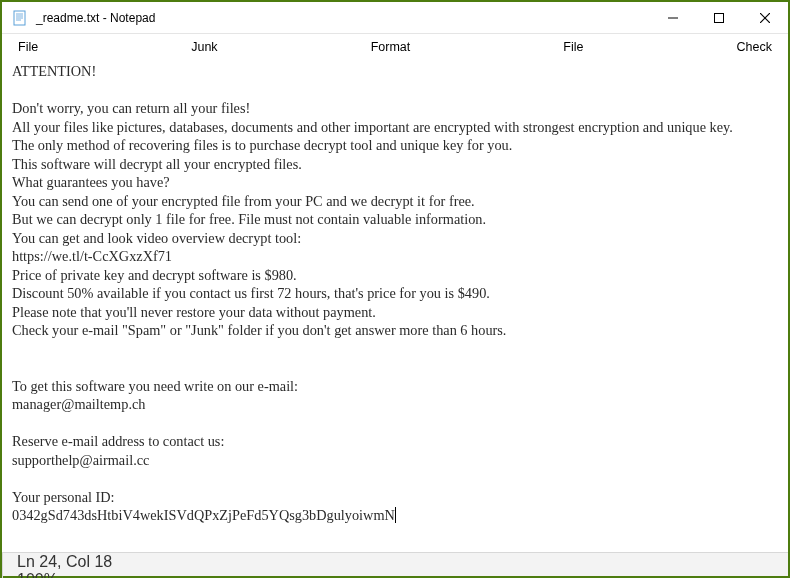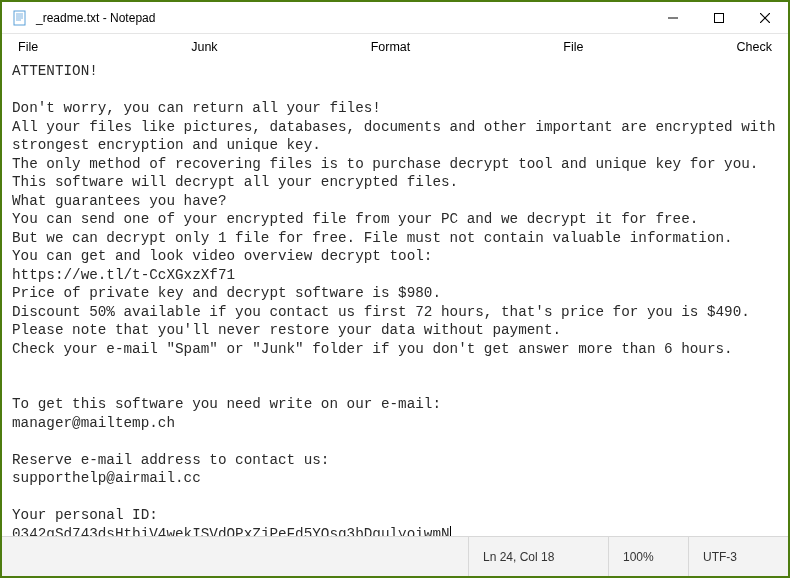--- a/index.html
+++ b/index.html
@@ -62,34 +62,35 @@
       justify-content: space-between;
     }
     .menu-item {
       padding: 2px 10px;
       font-size: 12.5px;
       color: #000;
     }
     .content {
       flex: 1;
       padding: 2px 10px;
-      font-family: Liberation Mono, monospace;
+      font-family: Liberation Serif, serif;
       font-size: 14.3px;
       line-height: 18.5px;
       color: #2a2a2a;
       white-space: pre-wrap;
       overflow: hidden;
     }
     .statusbar {
-      height: 40px;
+      height: 24px;
       background: #f3f3f3;
       border-top: 1px solid #d8d8d8;
       display: flex;
-      font-size: 12px;
+      font-size: 16px;
       color: #333;
+      flex-direction: column;
     }
     .status-spacer { flex: 1; }
     .status-cell {
       border-left: 1px solid #d8d8d8;
       padding: 0 14px;
       display: flex;
       align-items: center;
       min-width: 80px;
     }
     .status-cell.wide { min-width: 140px; }

